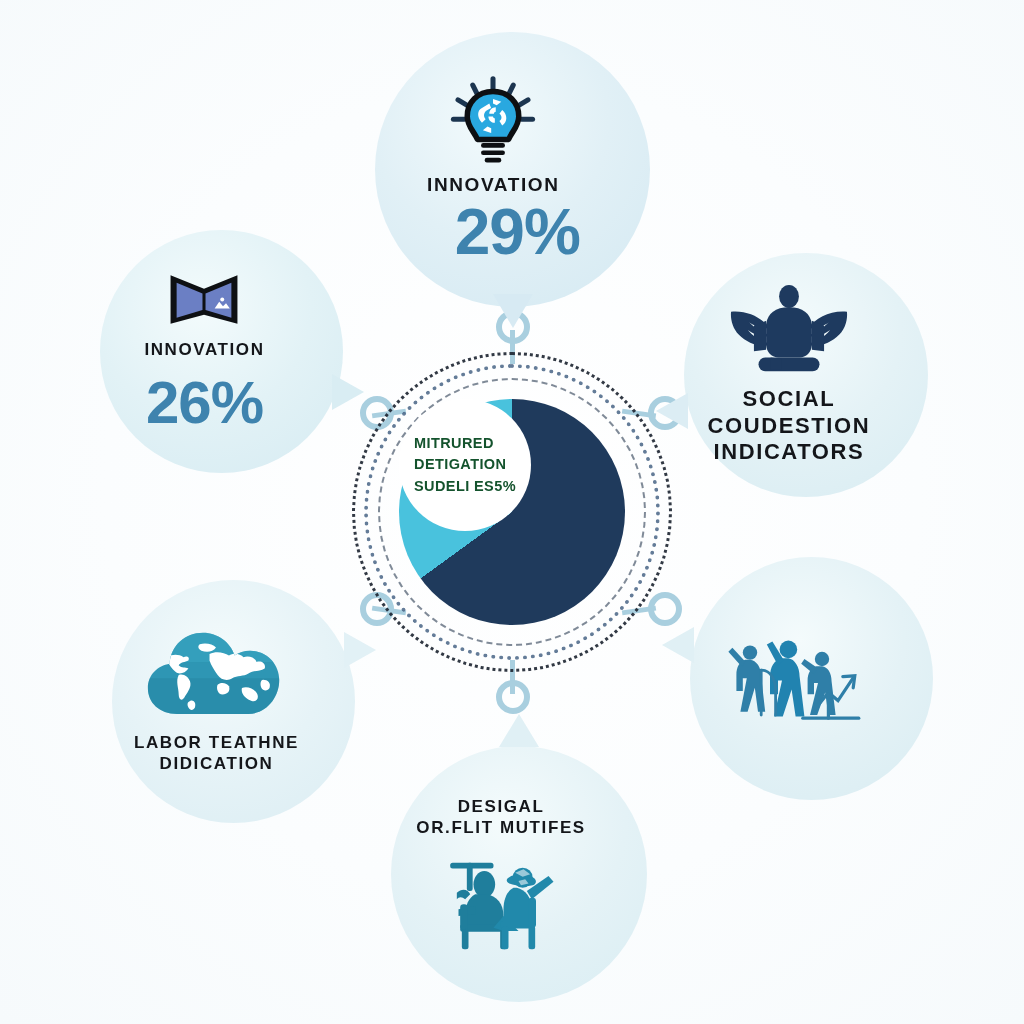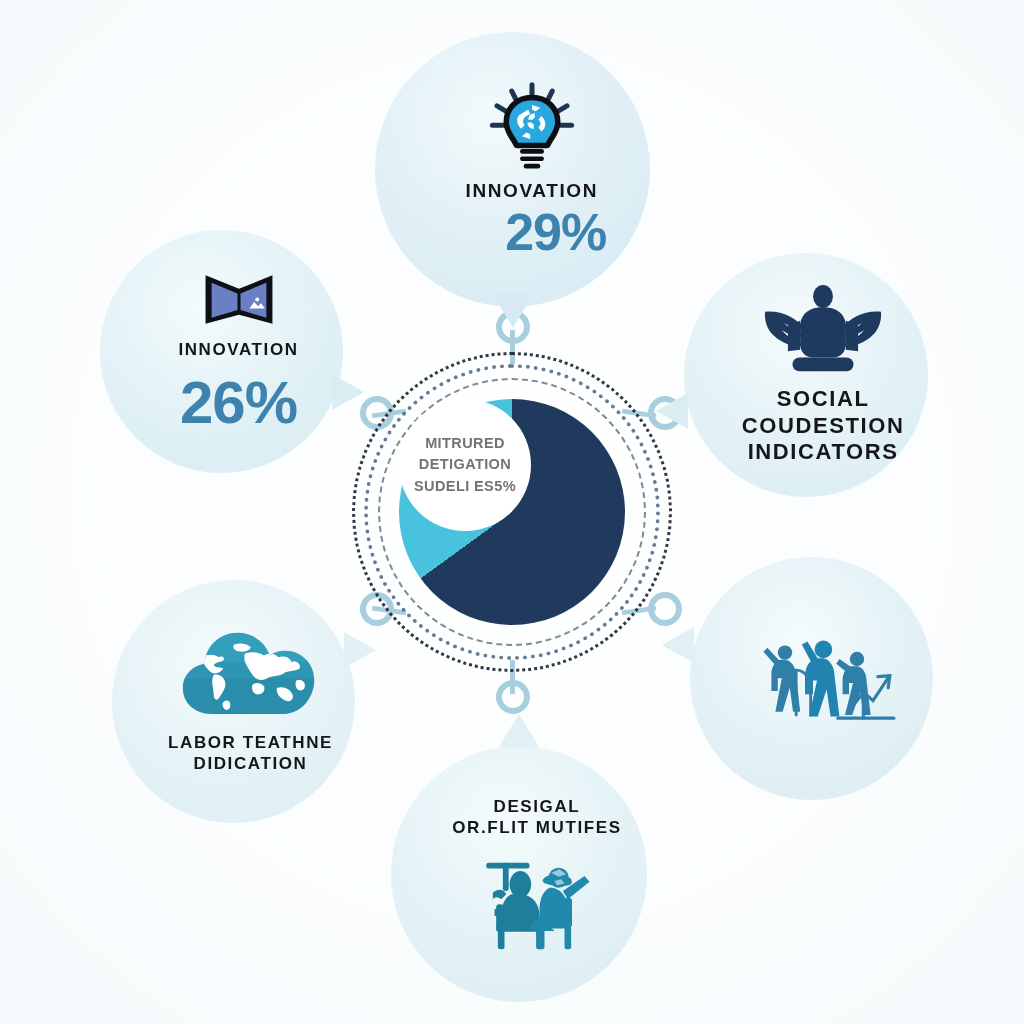--- a/index.html
+++ b/index.html
@@ -16,21 +16,21 @@
       radial-gradient(circle at 50% 48%, #ffffff 0%, #fbfdfe 55%, #f6fafc 100%);
     font-family: "Liberation Sans", sans-serif;
   }
 
   
   .bubble {
     position: absolute;
     border-radius: 50%;
     display: flex;
     flex-direction: column;
-    align-items: flex-end;
+    align-items: flex-start;
     justify-content: center;
     text-align: center;
     box-sizing: border-box;
   }
   .bubble .inner {
     display: flex;
     flex-direction: column;
     align-items: center;
     justify-content: center;
     width: 86%;
@@ -114,22 +114,22 @@
     left: 47px; top: 47px;
     width: 132px; height: 132px;
     border-radius: 50%;
     background: #ffffff;
     display: flex;
     align-items: center;
     justify-content: center;
     flex-direction: column;
   }
   #hub-text {
-    text-align: center;
-    color: #737373;
+    text-align: left;
+    color: #14532d;
     font-weight: bold;
     font-size: 14.5px;
     line-height: 1.45;
     letter-spacing: .4px;
     white-space: pre-line;
   }
 </style>
 </head>
 <body>
 
@@ -176,21 +176,21 @@
             <path d="M54 33 l5 -4 l-9 -3 l0 5 Z"></path>
             <path d="M46 42 c0 -4 3 -7 7 -7 l0 5 c-1 0 -2 1 -2 2 Z"></path>
             <path d="M52 52 c-4 0 -7 -3 -7 -7 l5 0 c0 1 1 2 2 2 Z"></path>
           </g>
           <rect x="37" y="74" width="26" height="5" rx="2.4" fill="#0d0f12"></rect>
           <rect x="37" y="82" width="26" height="5" rx="2.4" fill="#0d0f12"></rect>
           <rect x="41" y="90" width="18" height="5" rx="2.4" fill="#0d0f12"></rect>
         </svg>
       </div>
       <div class="bubble-label" style="font-size:19px;">INNOVATION</div>
-      <div class="bubble-value" style="font-size:52px; margin-top:4px;margin-left:48px;">29%</div>
+      <div class="bubble-value" style="font-size:64px; margin-top:4px;margin-left:48px;">29%</div>
     </div>
   </div>
 
   <div class="bubble" style="left:100px; top:230px; width:243px; height:243px;
               background: radial-gradient(circle at 42% 32%, #f3fbfc 0%, #e2f2f6 50%, #d6ebf2 100%);">
     <div class="tail" style="left:232px; top:144px; border-top:18px solid transparent; border-bottom:18px solid transparent; border-left:32px solid #d9edf3;"></div>
     <div class="inner">
       <div class="icon-wrap" style="margin-bottom:8px;">
         <svg width="76" height="62" viewBox="0 0 100 80" aria-hidden="true">
           <path d="M6 6 L6 70 L50 58 L94 70 L94 6 L50 24 Z" fill="#0e1013"></path>

